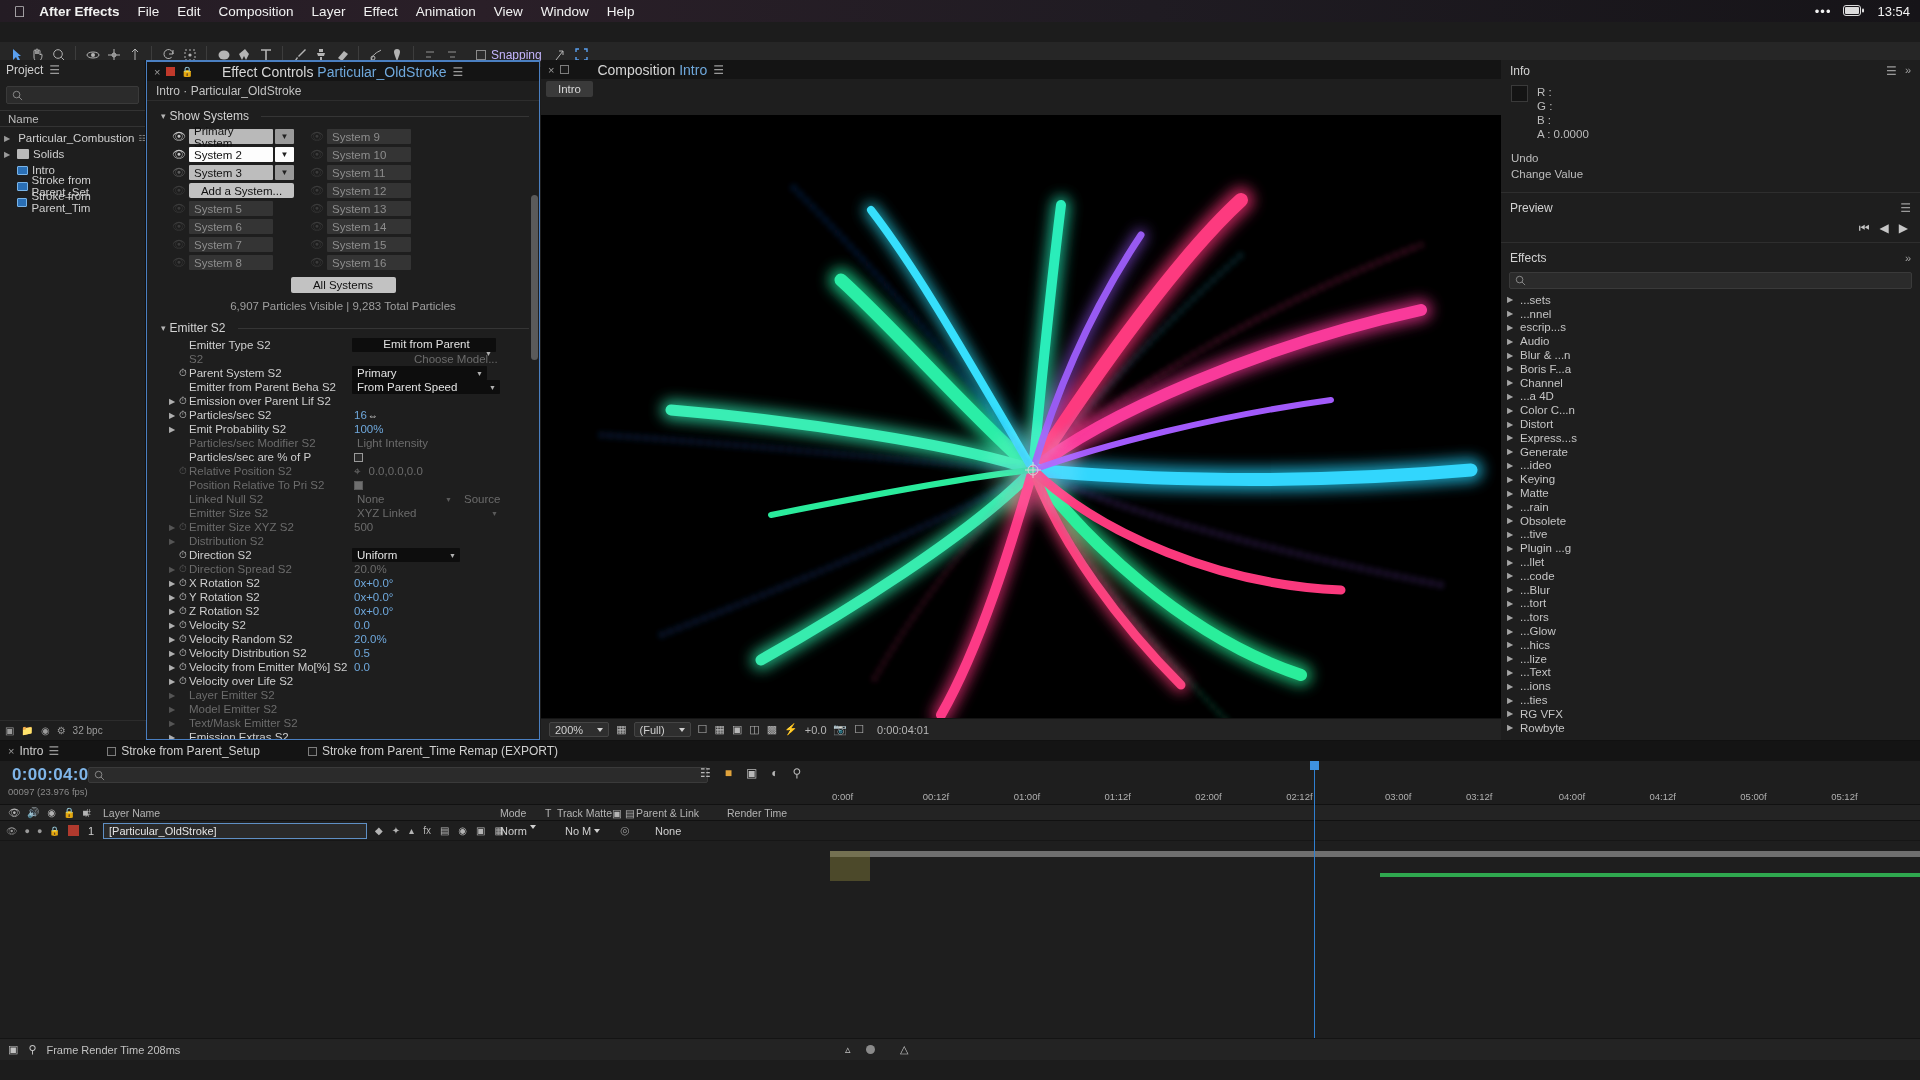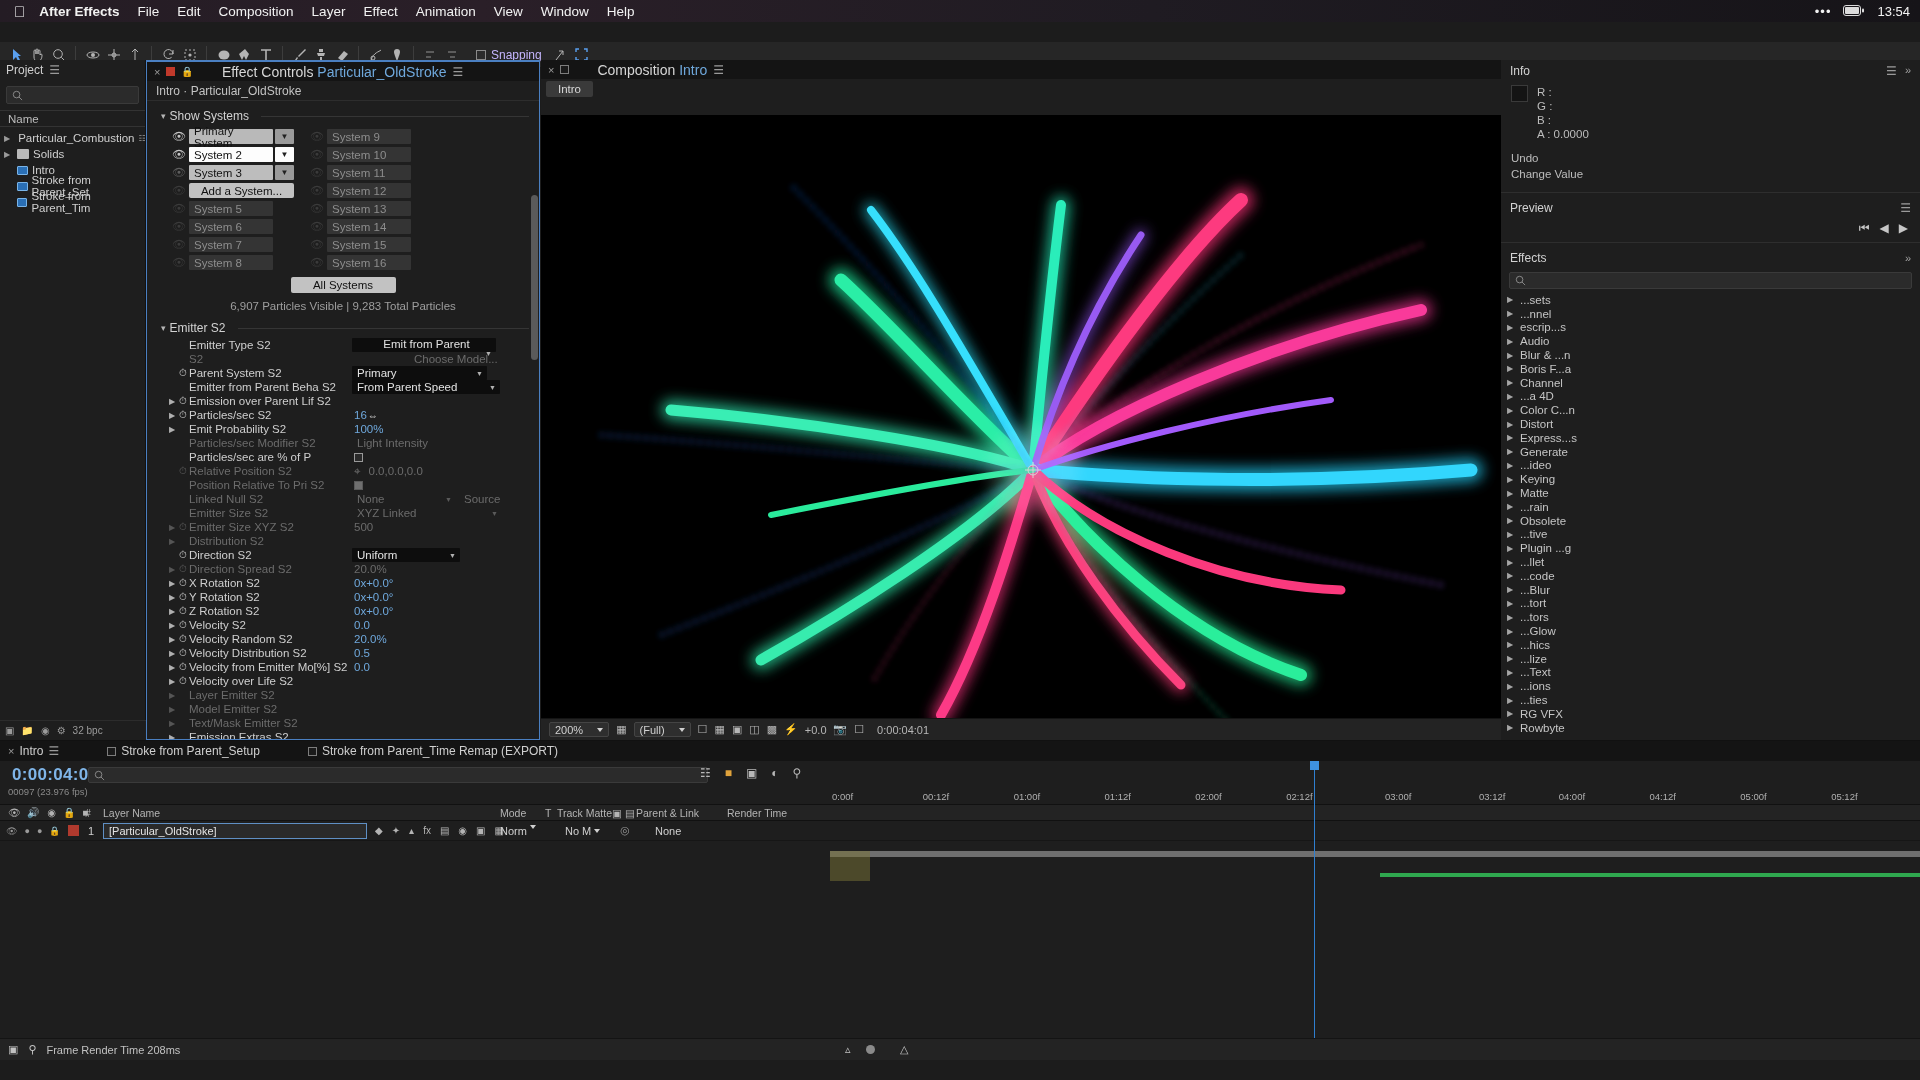--- a/index.html
+++ b/index.html
@@ -1163,21 +1163,21 @@
       </div>
       <div class="ruler">
         <div class="rulerbar" id="ruler-ticks">
             <span class="tick" style="left: 2px;">0:00f</span>
             <span class="tick" style="left: 92.8333px;">00:12f</span>
             <span class="tick" style="left: 183.667px;">01:00f</span>
             <span class="tick" style="left: 274.5px;">01:12f</span>
             <span class="tick" style="left: 365.333px;">02:00f</span>
             <span class="tick" style="left: 456.167px;">02:12f</span>
             <span class="tick" style="left: 547px; margin-left: 8px;">03:00f</span>
-            <span class="tick" style="left: 649px;">03:12f</span>
+            <span class="tick" style="left: 636px;">03:12f</span>
             <span class="tick" style="left: 728.667px;">04:00f</span>
             <span class="tick" style="left: 819.5px;">04:12f</span>
             <span class="tick" style="left: 910.333px;">05:00f</span>
             <span class="tick" style="left: 1001.17px;">05:12f</span>
           </div>
       </div>
     </div>
 
     <div class="cols">
       <span style="position:absolute;left:8px;display:flex;gap:7px;color:#b4b4b4;font-size:10px">

